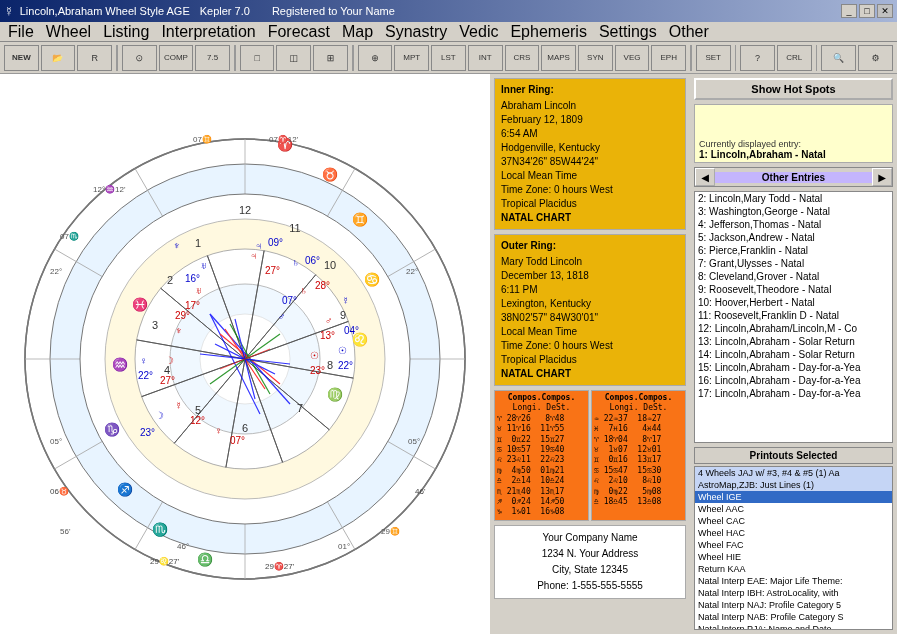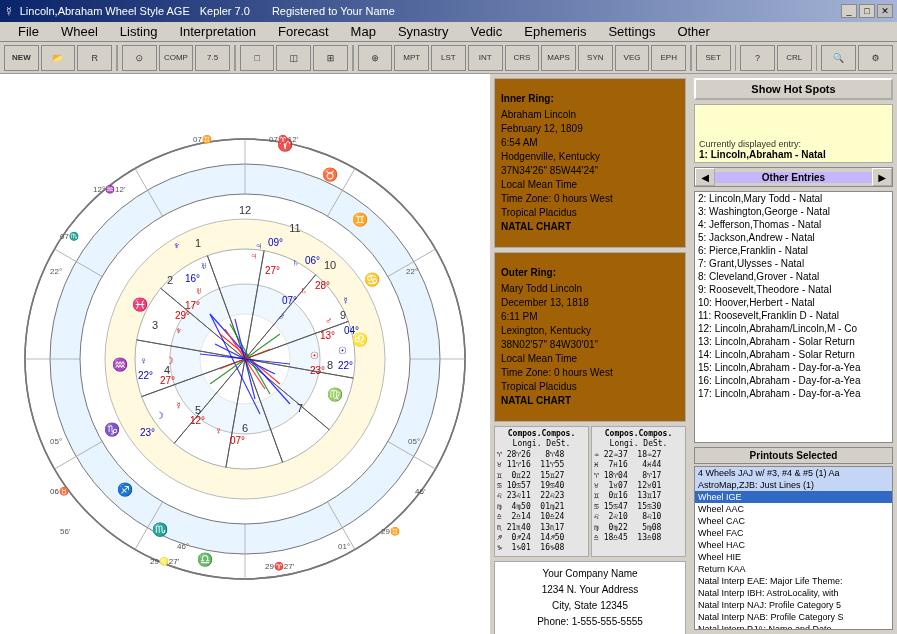--- a/index.html
+++ b/index.html
@@ -28,23 +28,22 @@
       background: #d4d0c8;
       border-bottom: 1px solid #888;
       height: 20px;
       display: flex;
       align-items: center;
       padding: 0 2px;
     }
     .menu-item {
       padding: 2px 6px;
       cursor: pointer;
-      font-size: 13px;
+      font-size: 16px;
       color: #000;
-      margin-left: 10px;
     }
 
     
     #toolbar {
       background: #d4d0c8;
       border-bottom: 1px solid #999;
       height: 32px;
       display: flex;
       align-items: center;
       padding: 2px 4px;
@@ -76,36 +75,36 @@
     
     #info-panel {
       width: 200px;
       display: flex;
       flex-direction: column;
       padding: 4px;
       background: #d4d0c8;
       font-size: 10px;
     }
     .info-block {
-      background: #a16207;
+      background: #eab308;
       border: 1px solid #aaa;
-      padding: 13px 6px;
+      padding: 4px 6px;
       margin-bottom: 4px;
       font-size: 10px;
       line-height: 1.4;
     }
     .info-block .section-title { font-size: 10px; color: #000; font-weight: bold; margin-bottom: 2px; }
     
     .compos-row {
       display: flex;
       gap: 2px;
       margin-bottom: 4px;
     }
     .compos-box {
-      background: #e5e5e5;
+      background: #f97316;
       border: 1px solid #aaa;
       padding: 2px;
       font-size: 8px;
       flex: 1;
       line-height: 1.3;
       font-family: monospace;
     }
     .company-block {
       background: white;
       border: 1px solid #aaa;
@@ -527,22 +526,22 @@
       </div>
 
     <div class="printouts-header">Printouts Selected</div>
 
     <div class="printouts-list">
     <div class="printout-item highlight">4 Wheels JAJ w/ #3, #4 &amp; #5 (1) Aa</div>
         <div class="printout-item highlight">AstroMap,ZJB: Just Lines (1)</div>
         <div class="printout-item selected">Wheel IGE</div>
         <div class="printout-item">Wheel AAC</div>
         <div class="printout-item">Wheel CAC</div>
+        <div class="printout-item">Wheel HAC</div>
         <div class="printout-item">Wheel FAC</div>
-        <div class="printout-item">Wheel HAC</div>
         <div class="printout-item">Wheel HIE</div>
         <div class="printout-item">Return KAA</div>
         <div class="printout-item">Natal Interp EAE: Major Life Theme:</div>
         <div class="printout-item">Natal Interp IBH: AstroLocality, with</div>
         <div class="printout-item">Natal Interp NAJ: Profile Category 5</div>
         <div class="printout-item">Natal Interp NAB: Profile Category S</div>
         <div class="printout-item">Natal Interp PJA: Name and Date</div>
         <div class="printout-item">Comp. Interp BAB: Cosmo Compatib</div>
       </div>
   </div>

